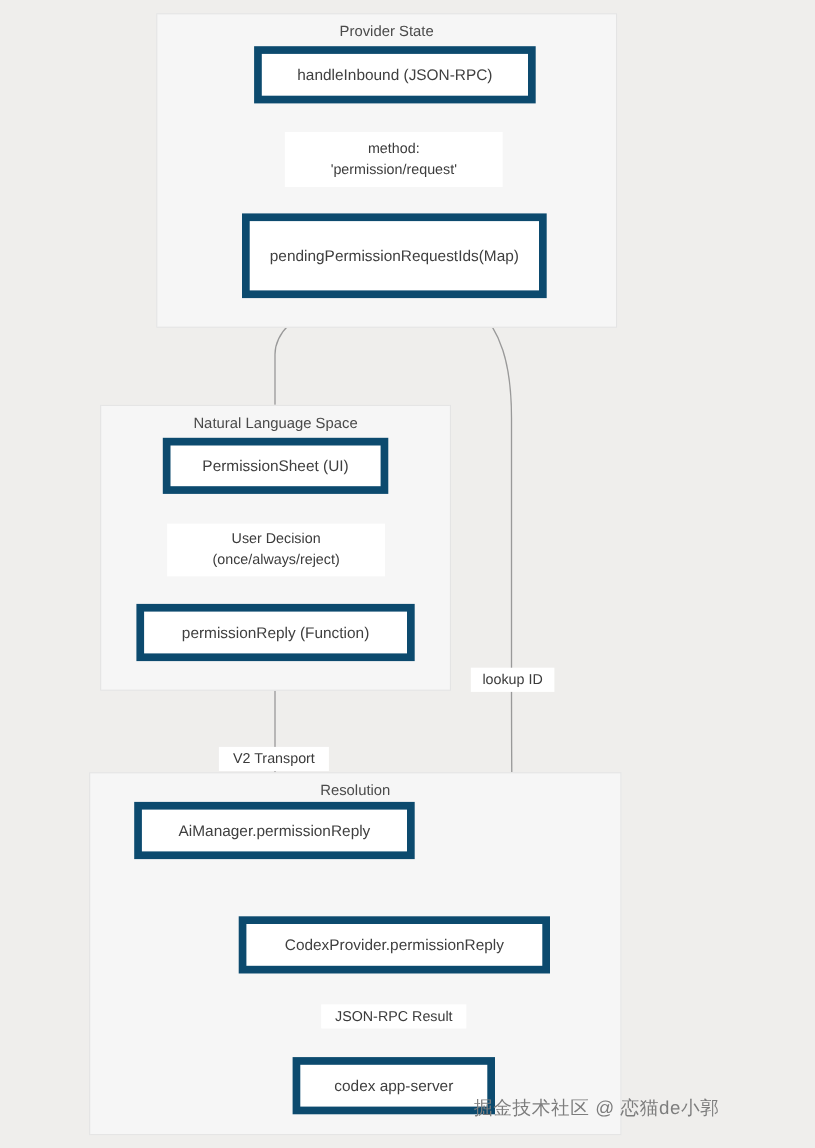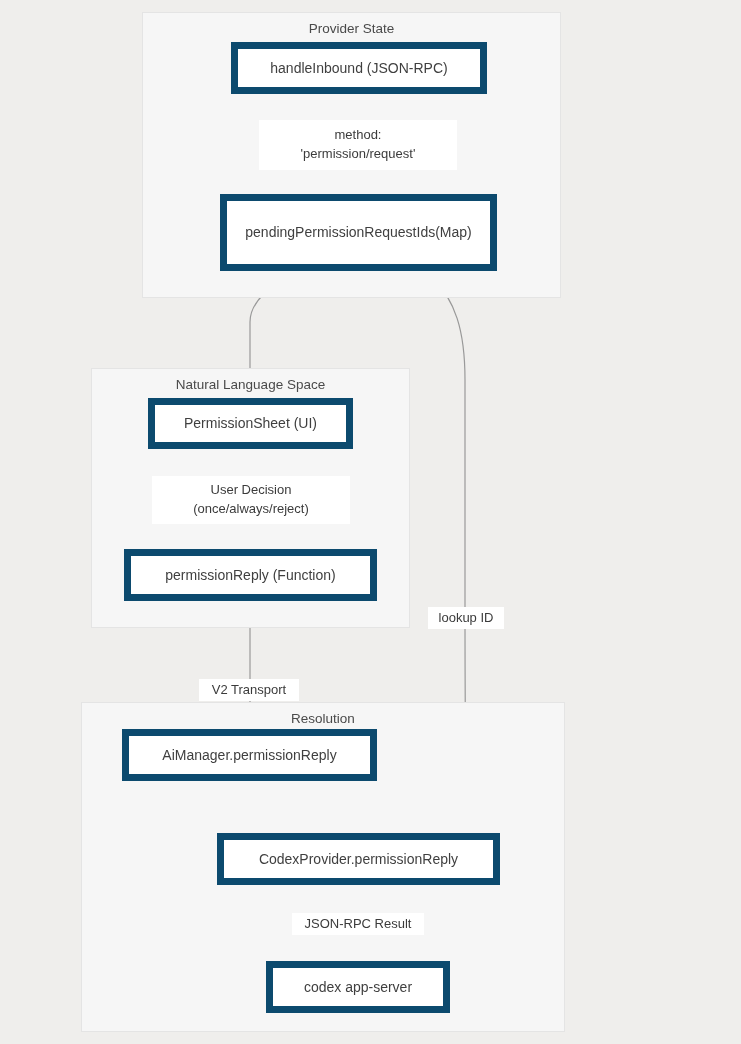--- a/index.html
+++ b/index.html
@@ -159,14 +159,15 @@
   </div>
 
   <div class="edge-label" style="left:428px; top:565px; width:76px; height:22px; display:flex; align-items:center; justify-content:center;margin-top:42px;">
     <span>lookup ID</span>
   </div>
 
   <div class="edge-label" style="left:292px; top:913px; width:132px; height:22px; display:flex; align-items:center; justify-content:center;">
     <span>JSON-RPC Result</span>
   </div>
 
+  <div class="watermark" style="left:431px; top:996px;">掘金技术社区 @ 恋猫de小郭</div>
 
 </div>
 
 </body></html>

